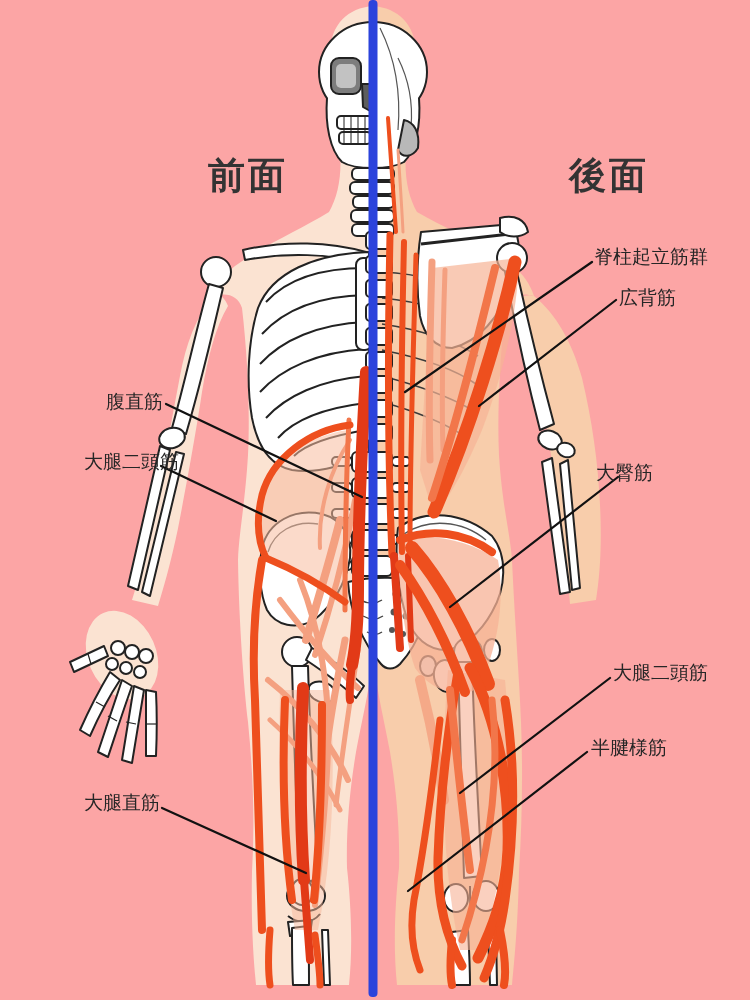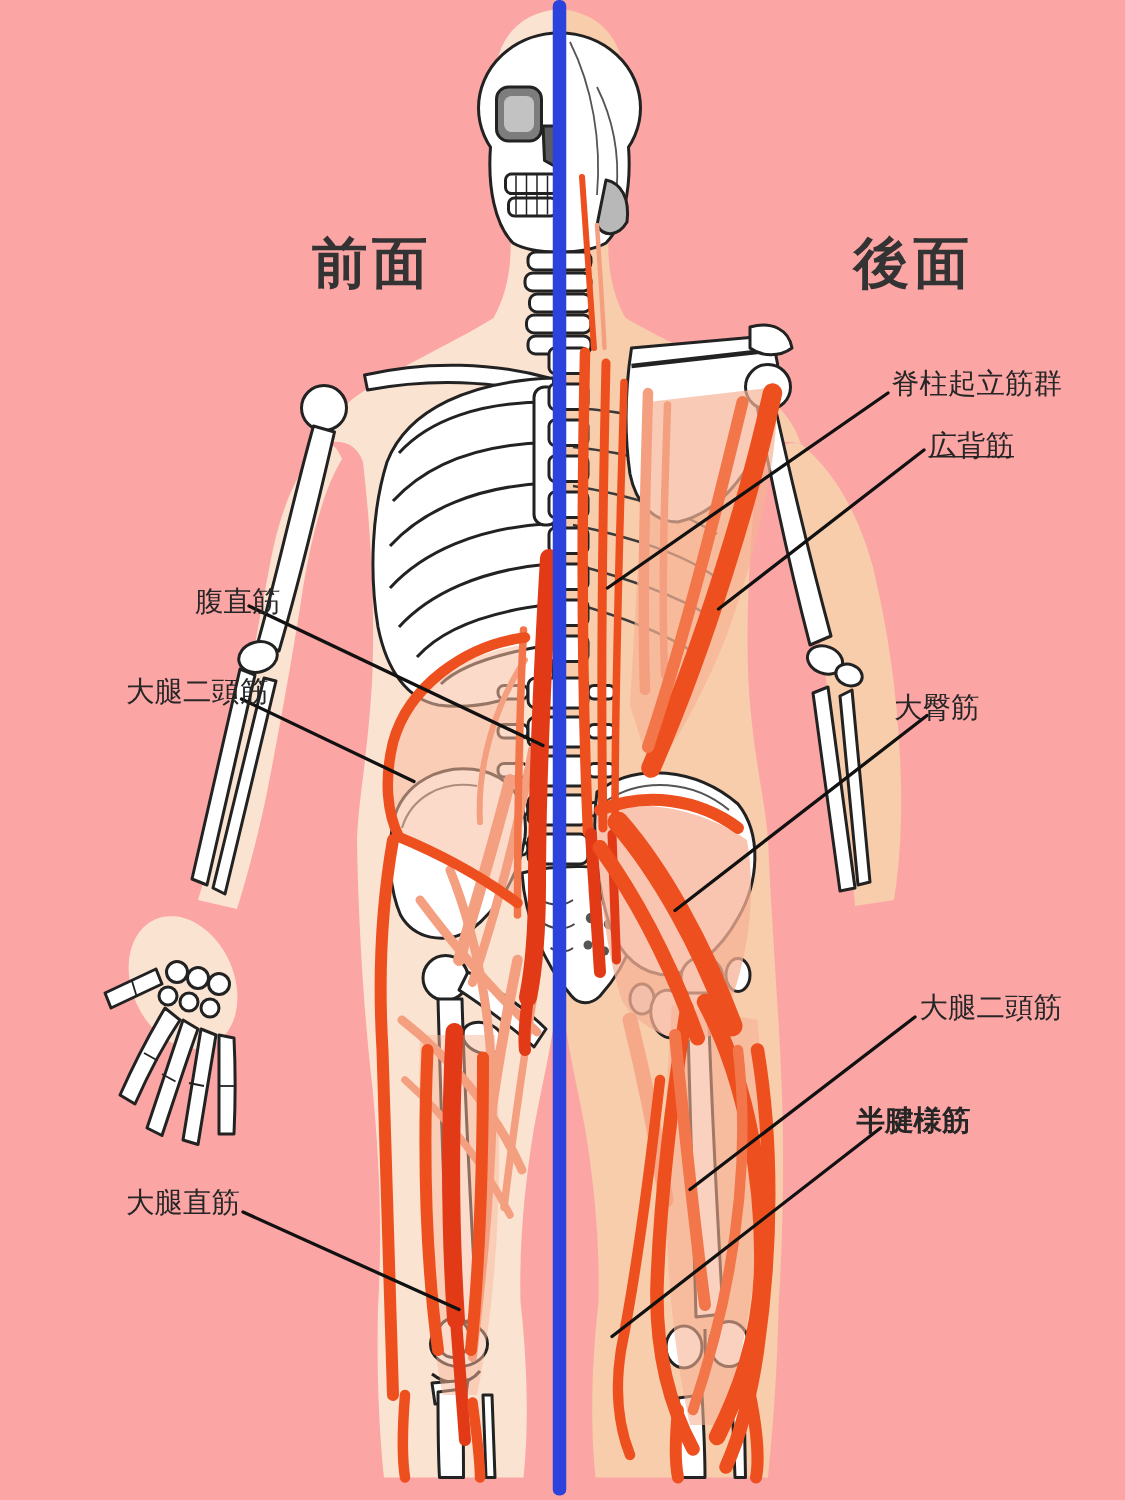--- a/index.html
+++ b/index.html
@@ -7,26 +7,26 @@
     position:relative;width:750px;height:1000px;background:#fca5a5;overflow:hidden;
     font-family:"Liberation Sans","DejaVu Sans",sans-serif;
   }
   #art{position:absolute;left:0;top:0;}
   .label{position:absolute;color:#262626;white-space:nowrap;line-height:1;}
   .view-label{font-size:37px;font-weight:600;letter-spacing:3px;color:#333;}
   .muscle-label{font-size:19px;font-weight:500;}
   #lbl-front{left:208px;top:157px;}
   #lbl-back{left:521px;top:157px;margin-left:48px;}
   #lbl-erector{left:594px;top:247px;text-align:right;}
-  #lbl-lat{left:619px;top:288px;text-decoration:underline;}
-  #lbl-rectabd{left:106px;top:392px;margin-left:24px;}
+  #lbl-lat{left:619px;top:288px;}
+  #lbl-rectabd{left:106px;top:392px;}
   #lbl-oblique{left:84px;top:452px;}
   #lbl-glute{left:596px;top:463px;}
   #lbl-bicfem{left:613px;top:663px;text-align:center;}
-  #lbl-semitend{left:571px;top:738px;font-weight:bold;}
+  #lbl-semitend{left:591px;top:738px;}
   #lbl-rectfem{left:84px;top:793px;}
 </style>
 </head>
 <body>
 
 <div id="stage">
 
 <svg id="art" width="750" height="1000" viewBox="0 0 750 1000">
 
   <g stroke="none">

